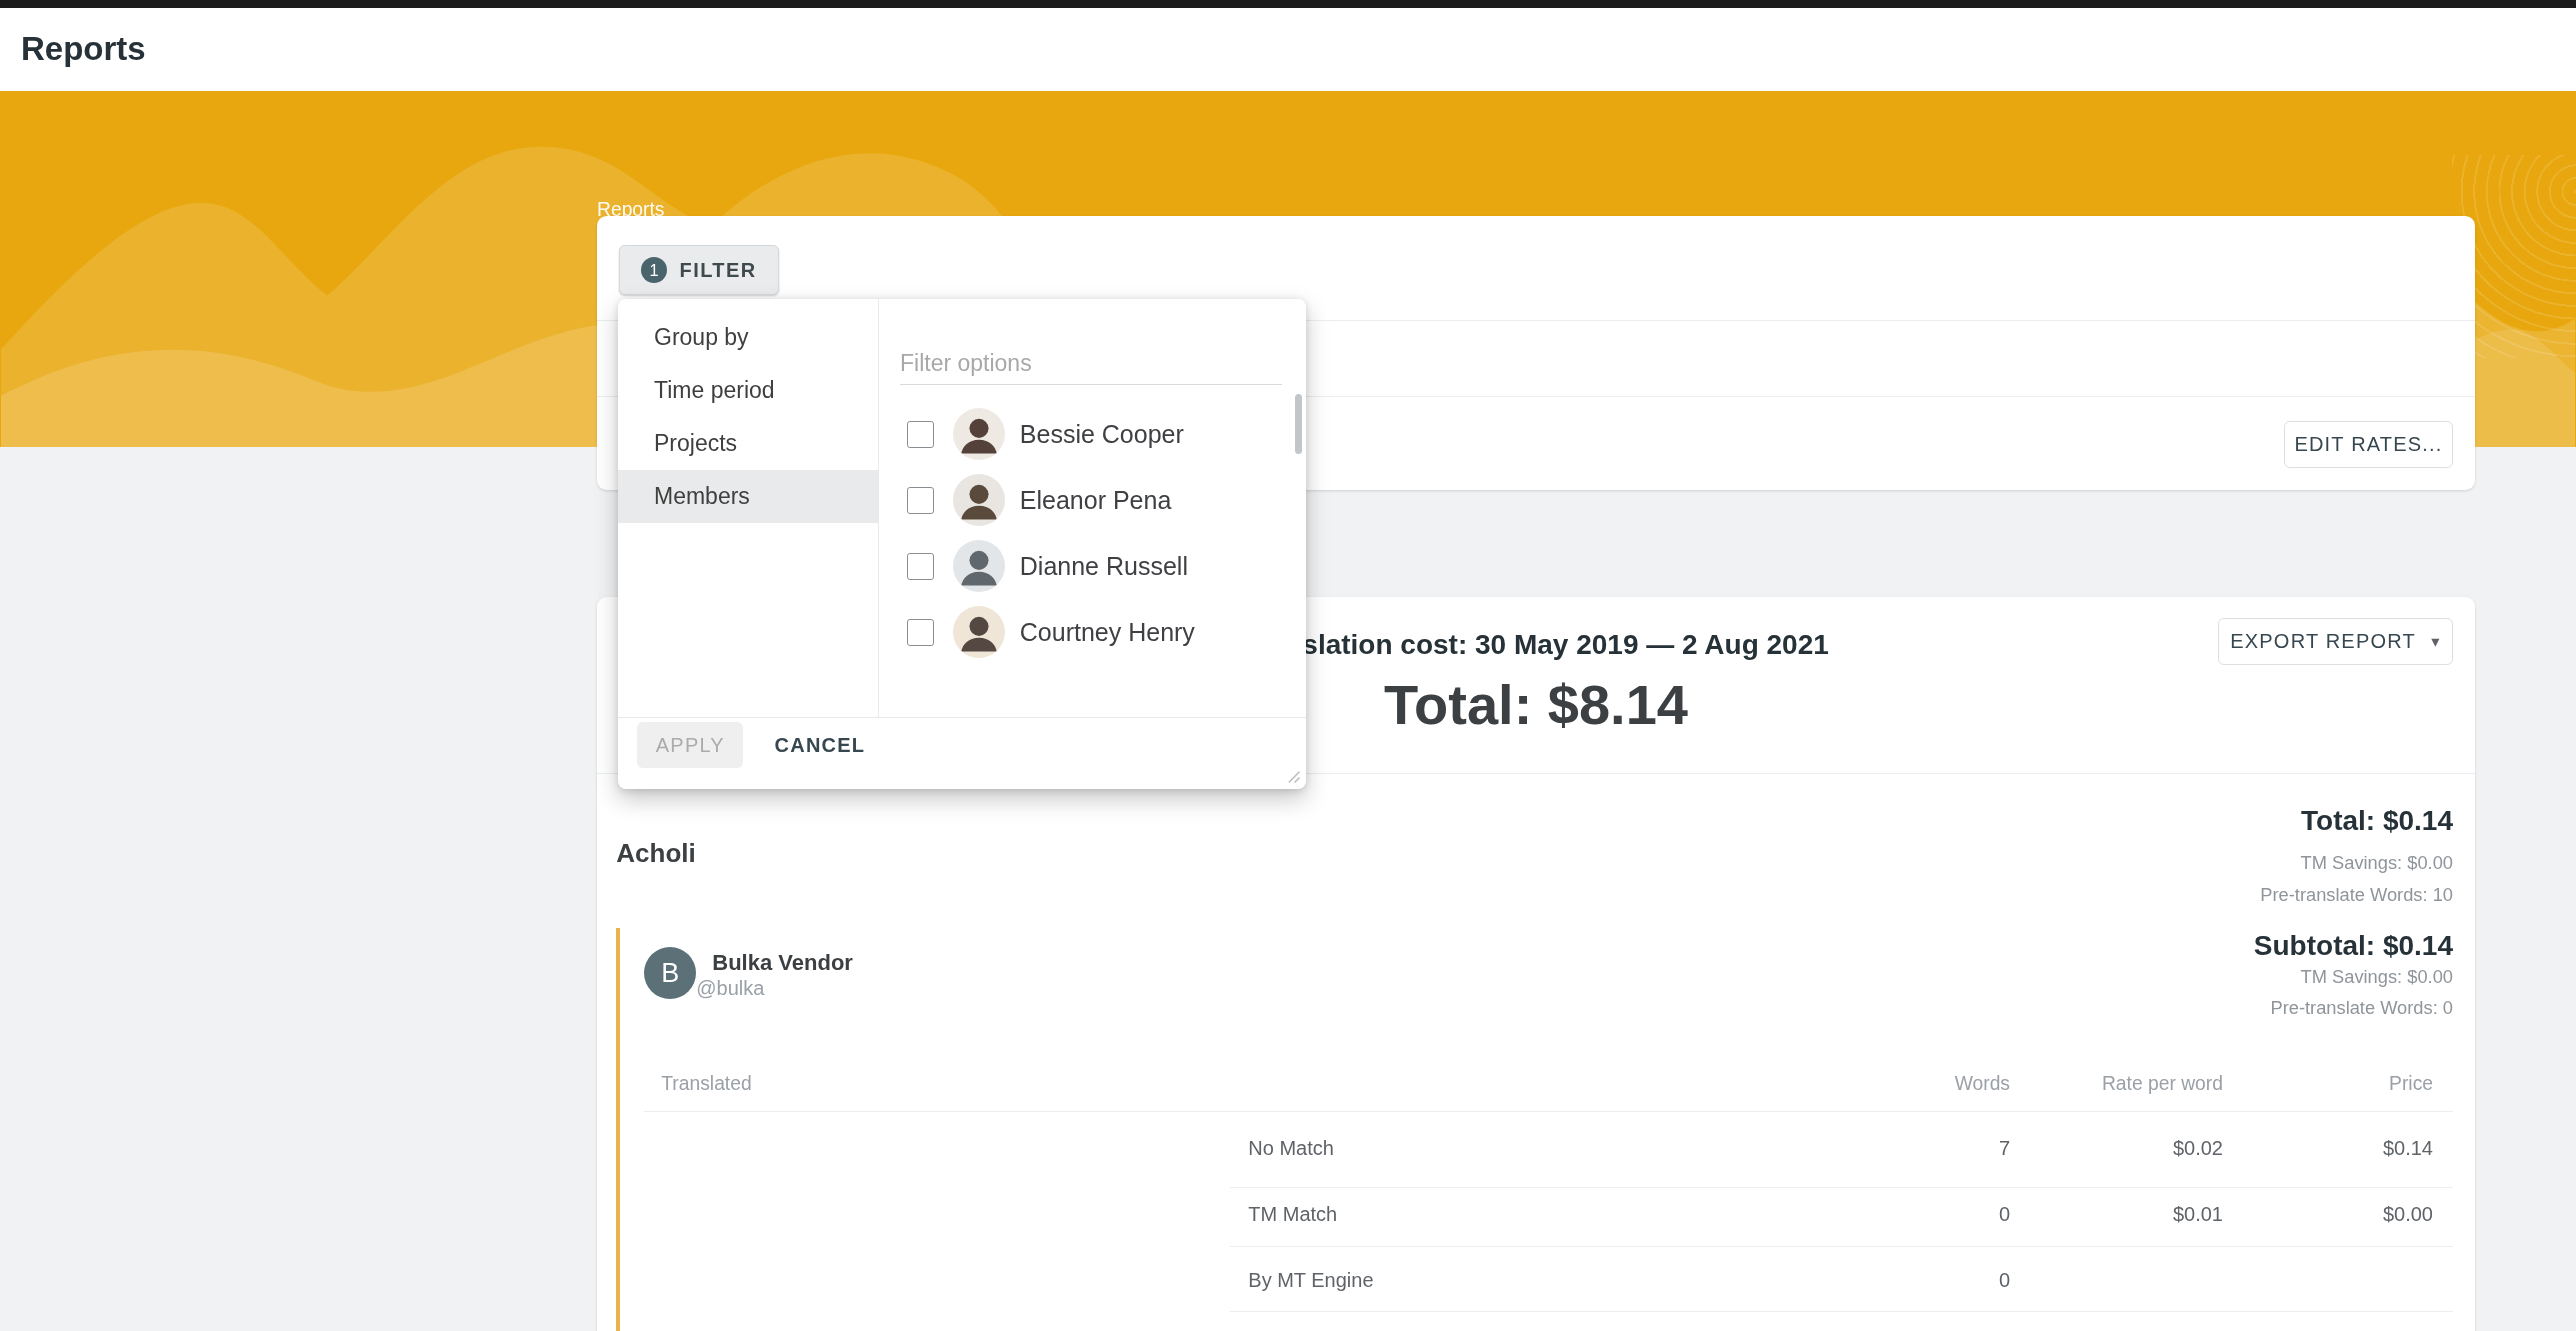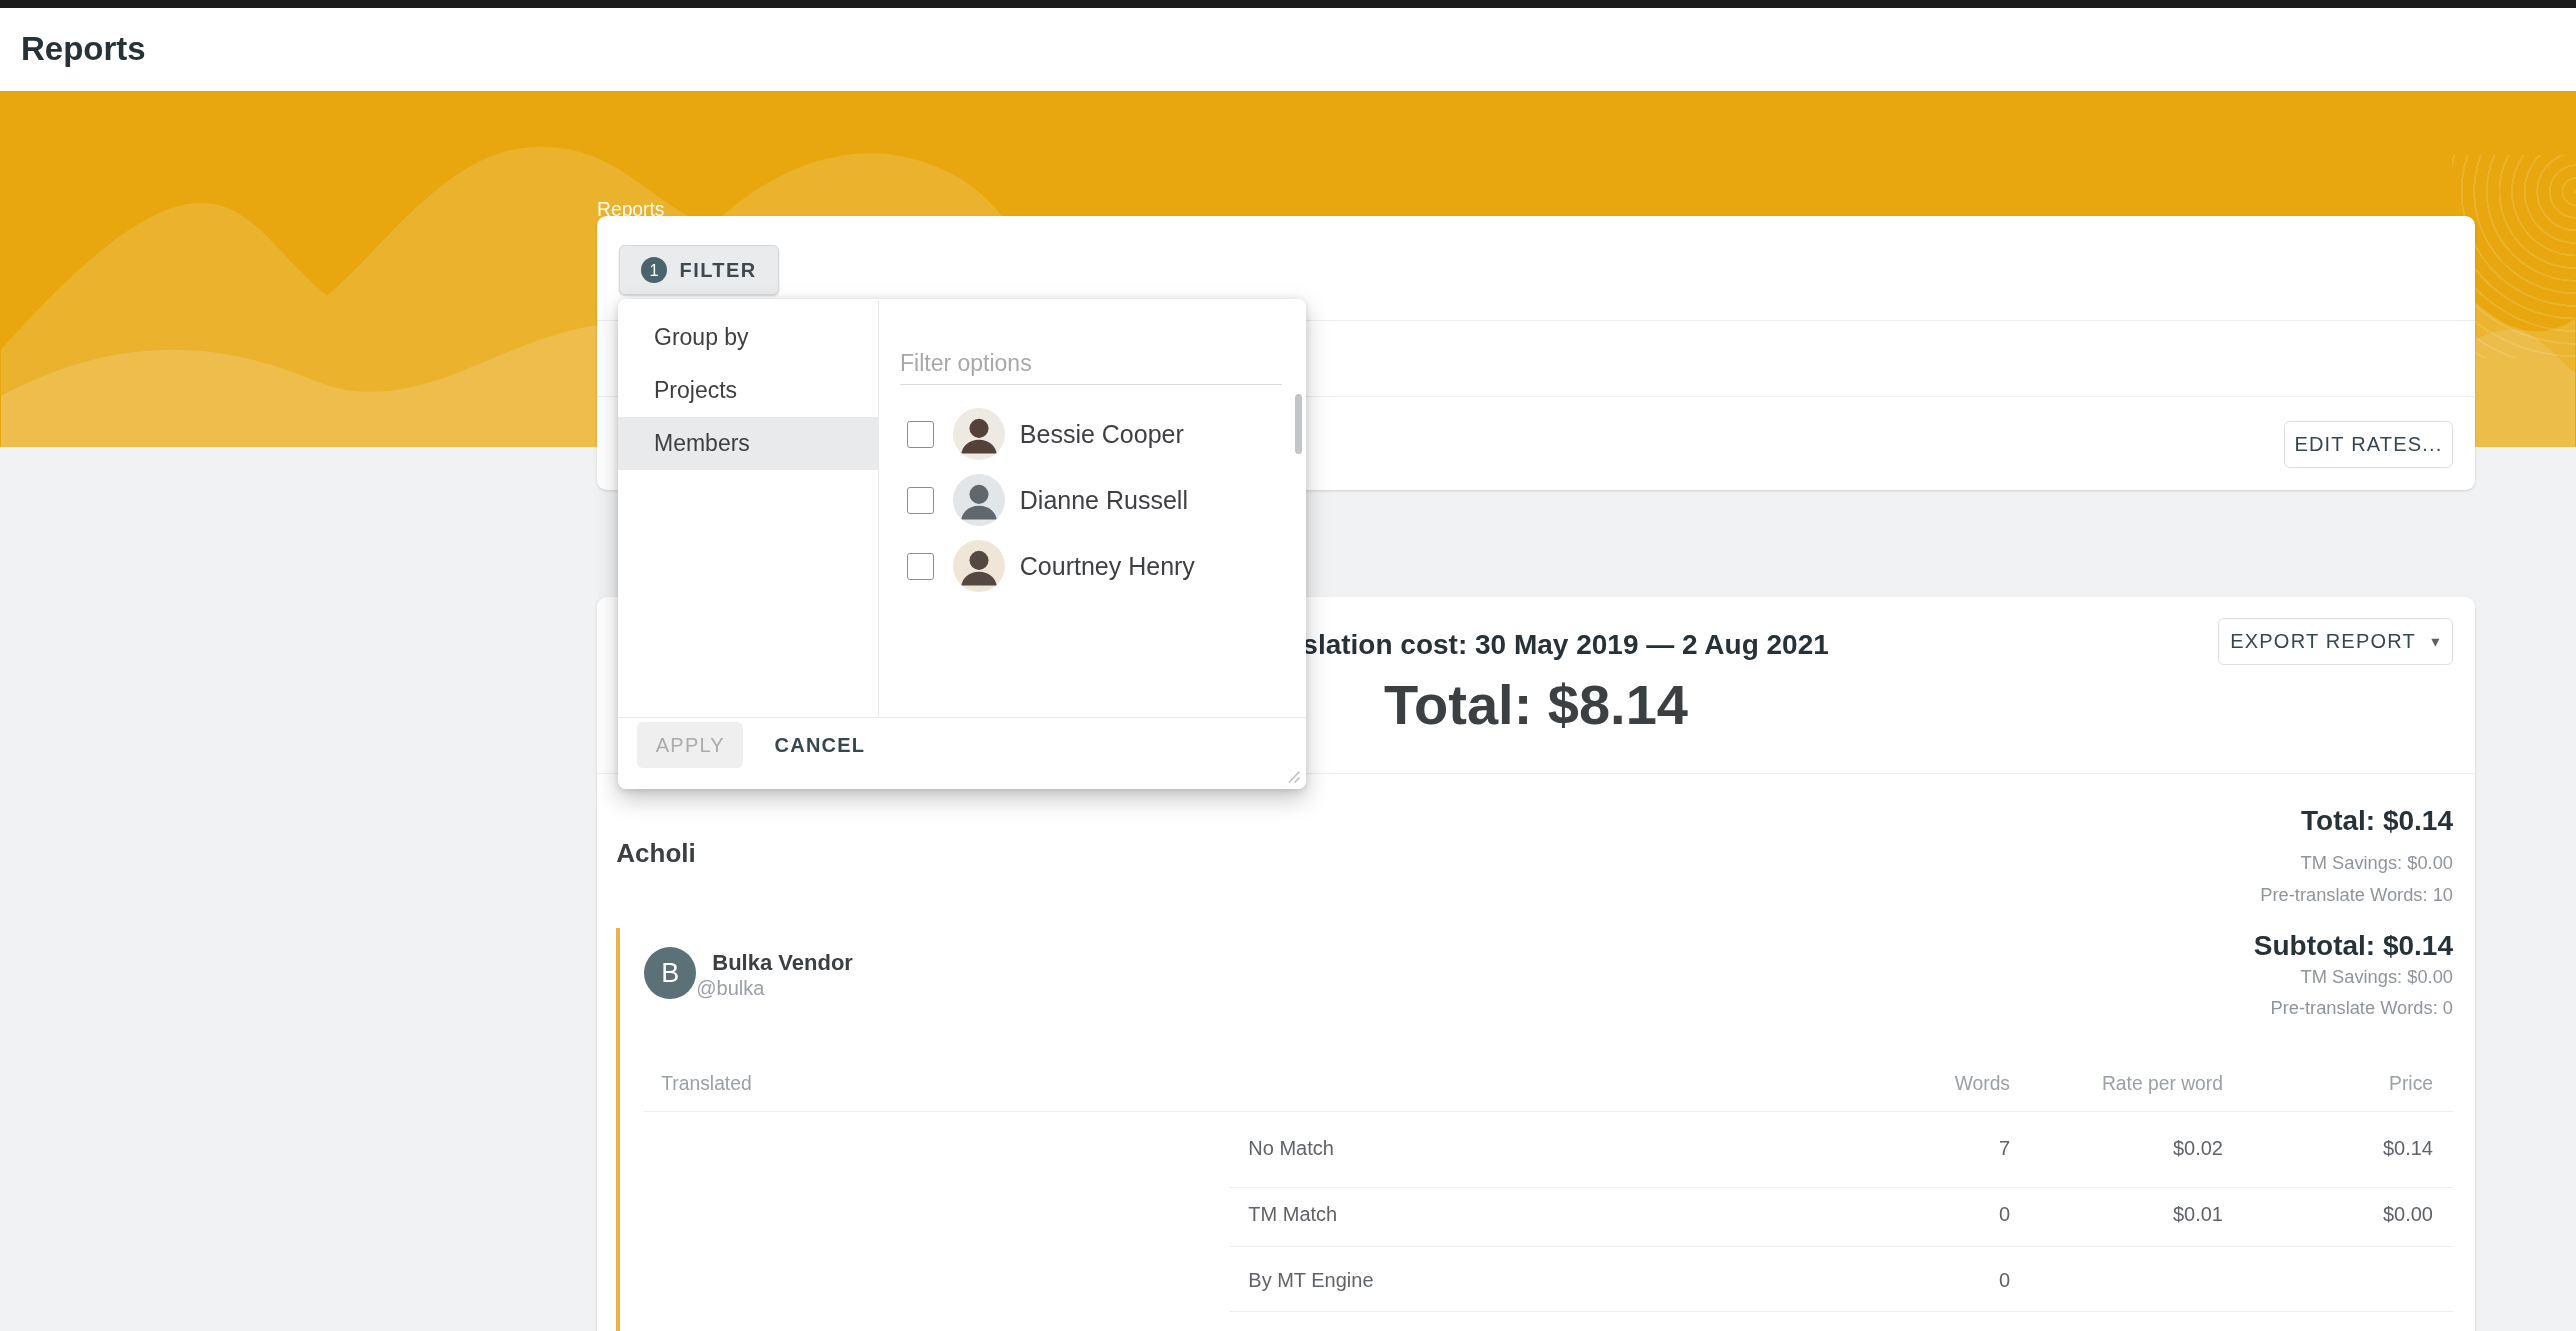--- a/index.html
+++ b/index.html
@@ -173,20 +173,21 @@
 
     <div class="td" style="left:628px; top:341px;">By MT Engine</div>
     <div class="td t-right" style="right:465px; top:341px;">0</div>
     <div class="divider" style="left:610px; top:383px; right:22px;"></div>
   </div>
 </div>
 
 <div class="popup">
   <div class="left-pane">
     <div class="cat-item">Group by</div>
+    <div class="cat-item">Time period</div>
     <div class="cat-item">Projects</div>
     <div class="cat-item active">Members</div>
   </div>
 
   <input class="filter-input" type="text" placeholder="Filter options" style="">
 
   <div class="member-list">
     <div class="member-row">
       <div class="checkbox"></div>
       <span class="m-avatar">
@@ -195,20 +196,36 @@
               <circle cx="12" cy="12" r="12"></circle>
             </clipPath>
           <circle cx="12" cy="12" r="12" fill="#EFE9E3"></circle>
           <g clip-path="url(#c1)">
               <circle cx="12" cy="9.4" r="4.4" fill="#53413a"></circle>
           <path d="M12 14.6c-4.8 0-7.6 3-8.2 6.4h16.4c-.6-3.4-3.4-6.4-8.2-6.4z" fill="#53413a"></path>
             </g>
         </svg>
       </span>
       <span class="m-name">Bessie Cooper</span>
+    </div>
+    <div class="member-row">
+      <div class="checkbox"></div>
+      <span class="m-avatar">
+        <svg width="52" height="52" viewBox="0 0 24 24">
+          <clipPath id="c2">
+              <circle cx="12" cy="12" r="12"></circle>
+            </clipPath>
+          <circle cx="12" cy="12" r="12" fill="#E9E6E1"></circle>
+          <g clip-path="url(#c2)">
+              <circle cx="12" cy="9.4" r="4.4" fill="#5a4a3c"></circle>
+          <path d="M12 14.6c-4.8 0-7.6 3-8.2 6.4h16.4c-.6-3.4-3.4-6.4-8.2-6.4z" fill="#5a4a3c"></path>
+            </g>
+        </svg>
+      </span>
+      <span class="m-name">Eleanor Pena</span>
     </div>
     <div class="member-row">
       <div class="checkbox"></div>
       <span class="m-avatar">
         <svg width="52" height="52" viewBox="0 0 24 24">
           <clipPath id="c3">
               <circle cx="12" cy="12" r="12"></circle>
             </clipPath>
           <circle cx="12" cy="12" r="12" fill="#E2E6E9"></circle>
           <g clip-path="url(#c3)">

